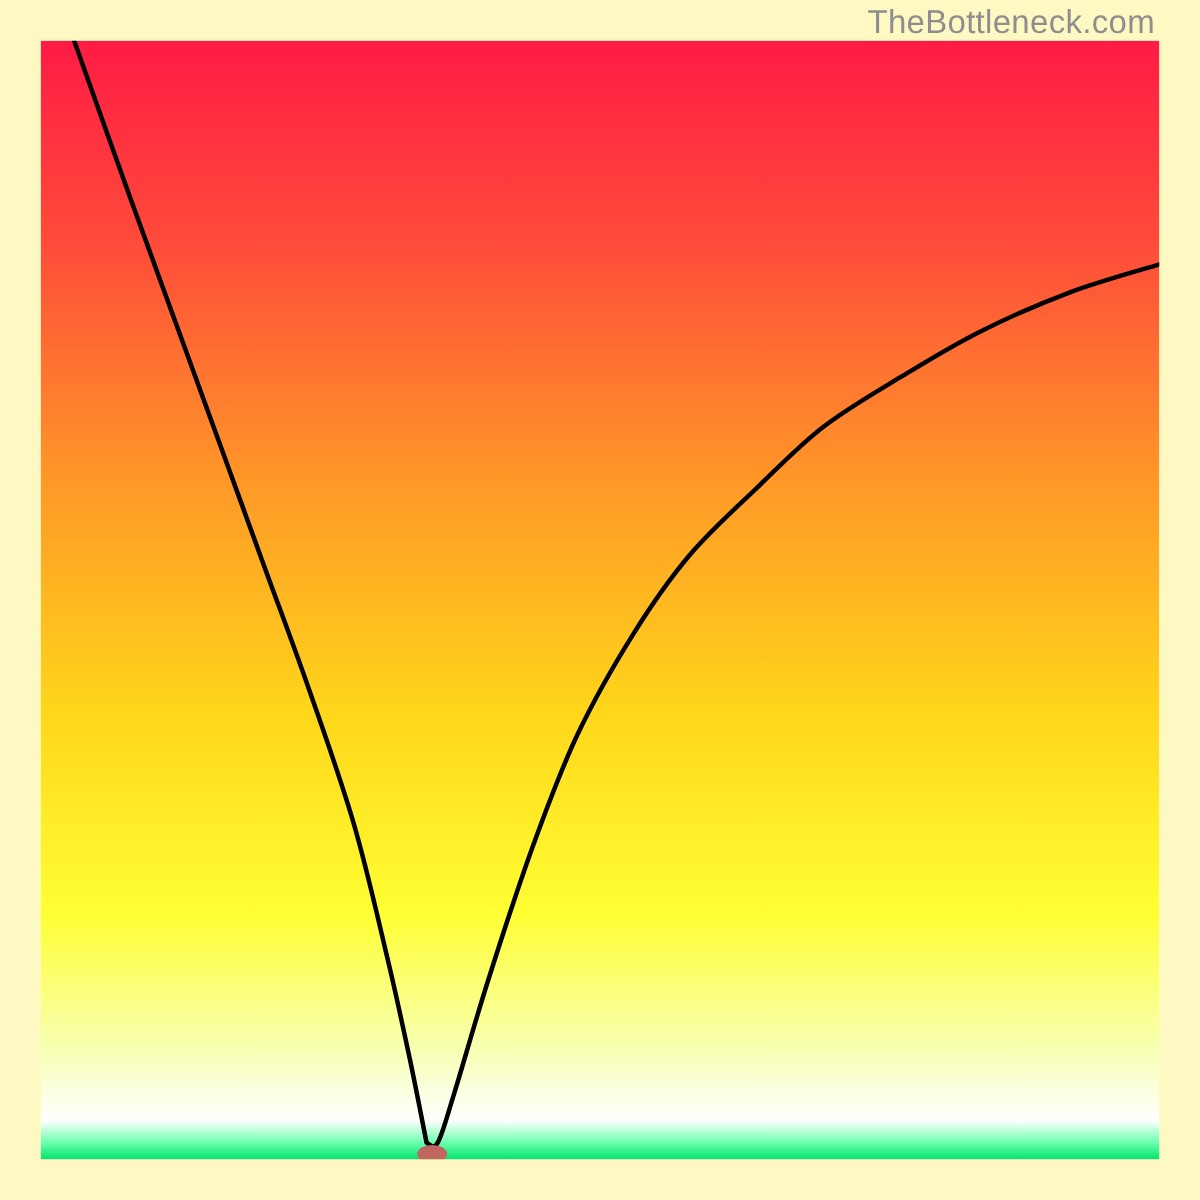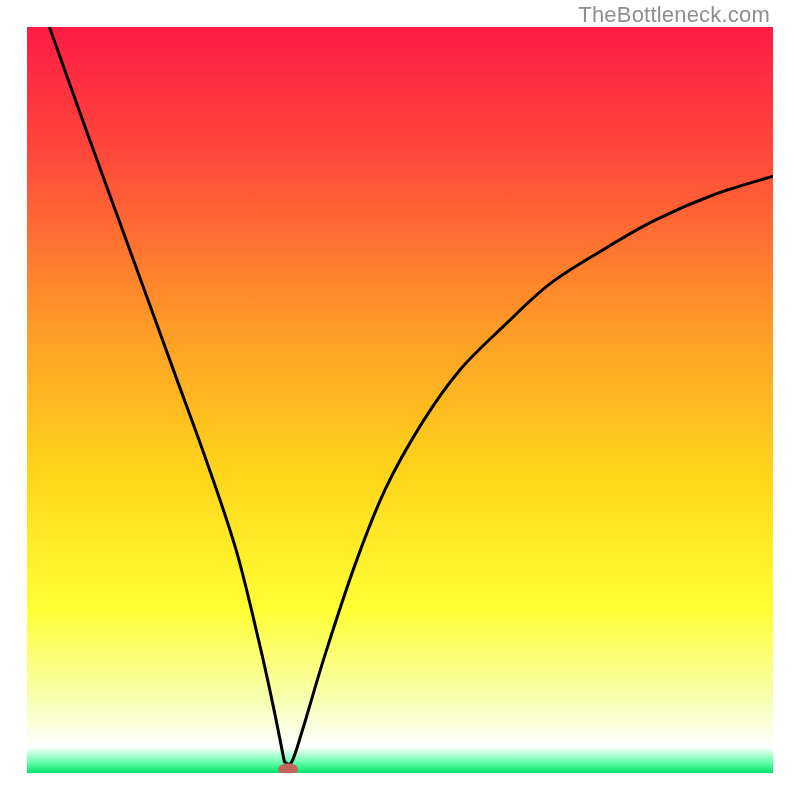--- a/index.html
+++ b/index.html
@@ -9,21 +9,21 @@
     height: 800px;
     background: #000;
     overflow: hidden;
   }
   .frame {
     position: absolute;
     left: 0;
     top: 0;
     width: 800px;
     height: 800px;
-    background: #ffffff;
+    background: #fef9c3;
   }
   .plot {
     position: absolute;
     left: 27px;
     top: 27px;
     width: 746px;
     height: 746px;
     overflow: hidden;
   }
   .watermark {

